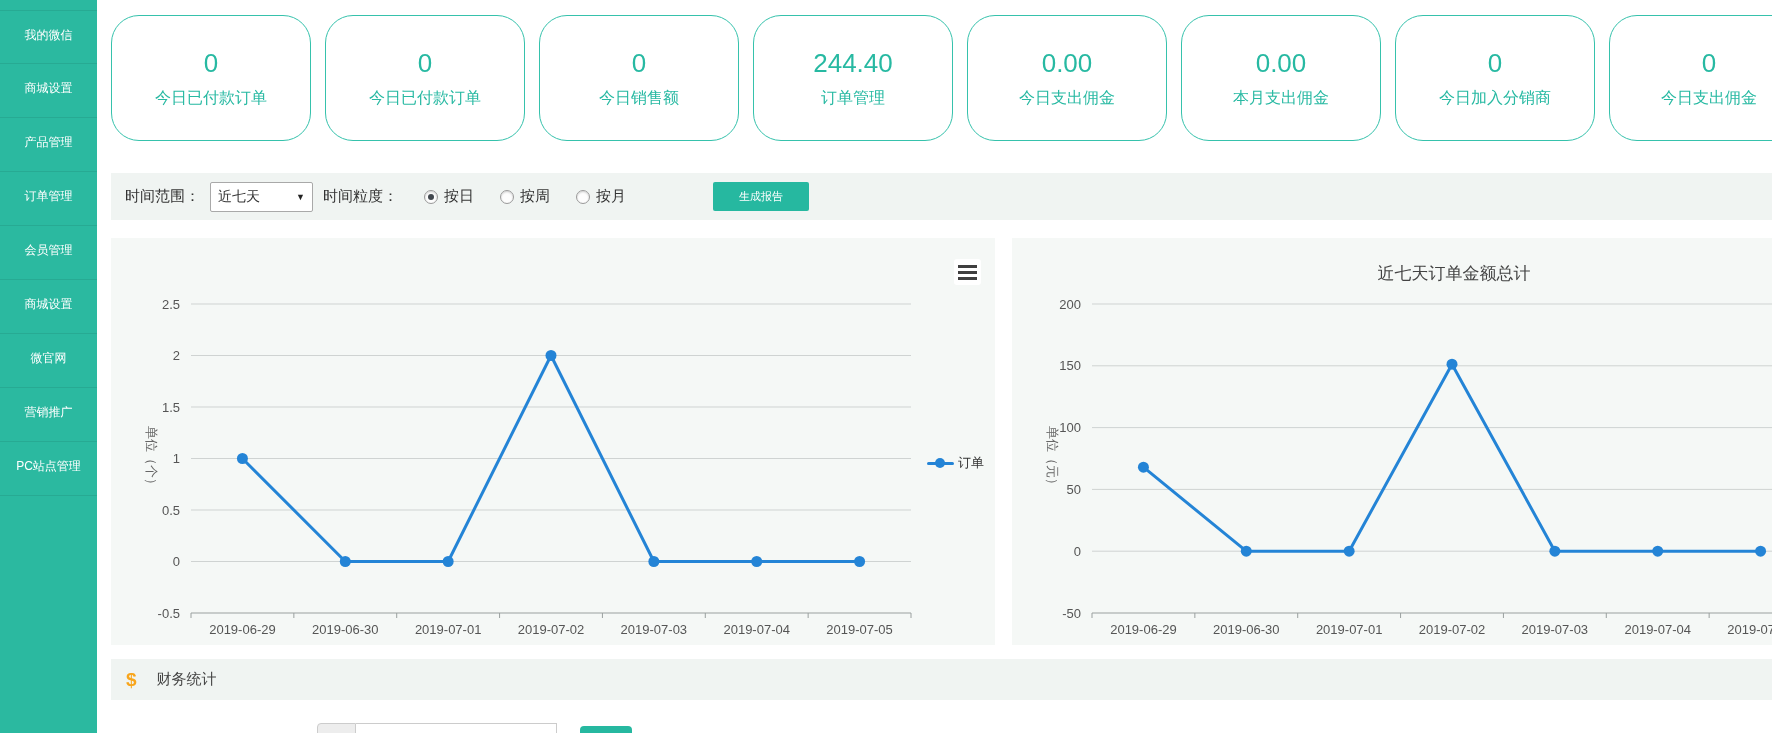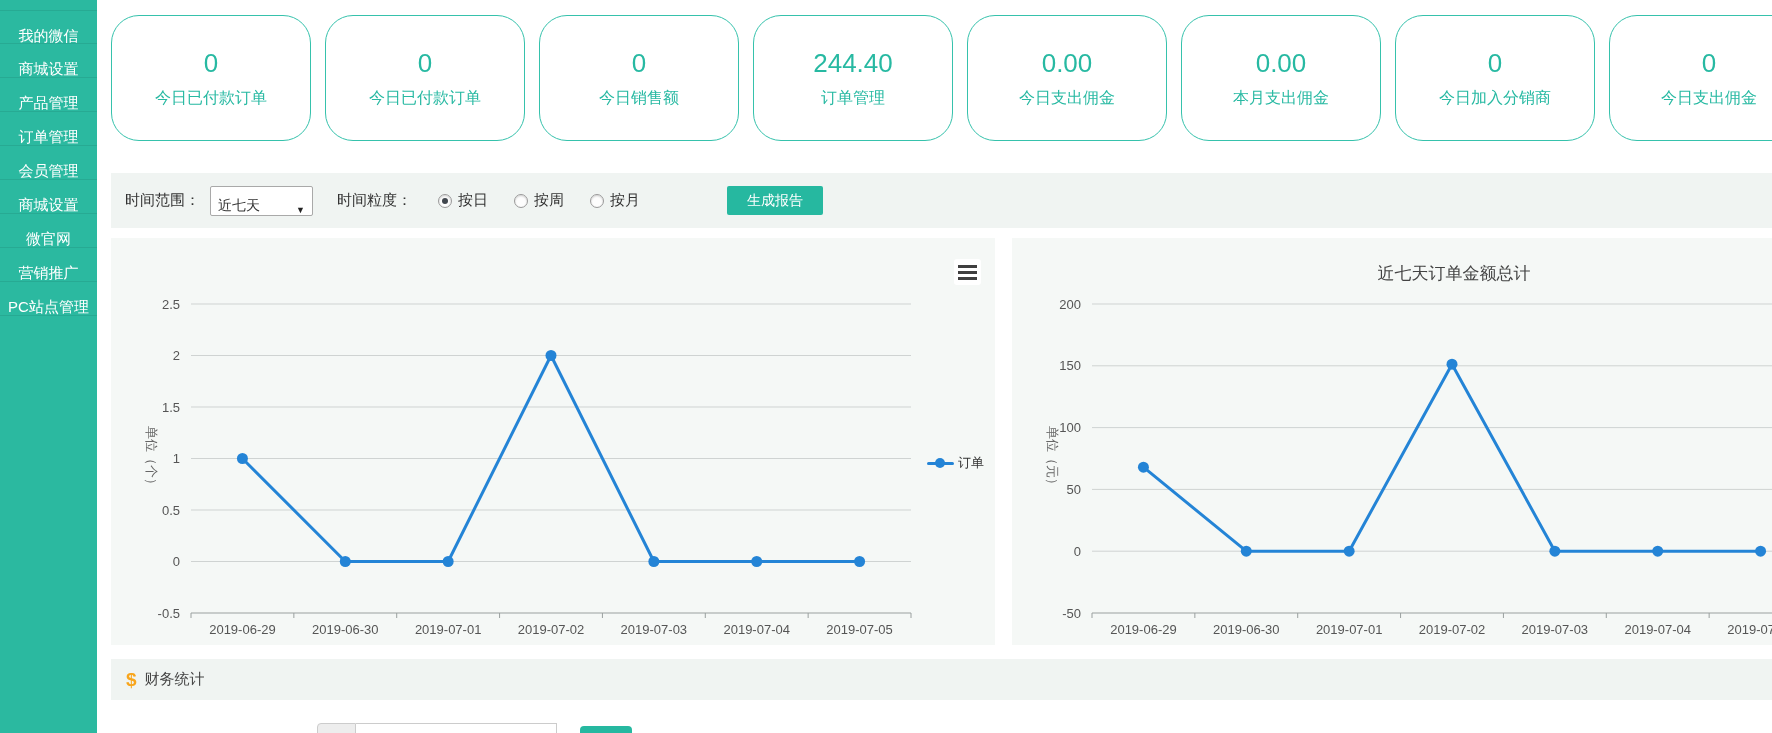--- a/index.html
+++ b/index.html
@@ -1,67 +1,67 @@
 <!DOCTYPE html>
 <html><head>
 <meta charset="utf-8">
 <style>
   *{margin:0;padding:0;box-sizing:border-box}
   html,body{width:1772px;height:733px;overflow:hidden}
   body{position:relative;background:#fff;font-family:"Liberation Sans","DejaVu Sans",sans-serif}
 
   
   .sidebar{position:absolute;left:0;top:0;width:97px;height:733px;background:#2bb9a0;padding-top:10px}
-  .nav-item{height:34px;line-height:49px;text-align:center;color:#fff;font-size:15px;
+  .nav-item{height:54px;line-height:49px;text-align:center;color:#fff;font-size:12px;
             border-bottom:1px solid rgba(0,0,0,.08);cursor:pointer;white-space:nowrap}
   .nav-item:first-child{border-top:1px solid rgba(0,0,0,.08)}
 
   
   .cards{position:absolute;left:111px;top:15px;width:1661px;display:flex;gap:14px}
   .card{flex:0 0 200px;height:126px;background:#fff;border:1px solid #36c2ac;border-radius:28px;
         display:flex;flex-direction:column;align-items:center;justify-content:center;color:#27b9a2}
   .card .num{font-size:26px;line-height:1;margin-bottom:14px}
   .card .lbl{font-size:16px;line-height:1}
 
   
-  .filter{position:absolute;left:111px;top:173px;width:1661px;height:55px;background:#f0f4f2;
+  .filter{position:absolute;left:111px;top:173px;width:1661px;height:47px;background:#f0f4f2;
           display:flex;align-items:center;font-size:15px;color:#333}
   .f-label{margin-left:14px}
   .select{margin-left:10px;width:103px;height:30px;background:#fff;border:1px solid #a9a9a9;border-radius:2px;
-          display:flex;align-items:flex-end;justify-content:space-between;padding:0 7px;font-size:14px;cursor:pointer}
+          display:flex;align-items:center;justify-content:space-between;padding:0 7px;font-size:14px;cursor:pointer}
   .select .arr{font-size:9px;color:#222}
-  .f-label2{margin-left:24px}
+  .f-label2{margin-left:10px}
   .radio{display:flex;align-items:center;margin-left:26px;cursor:pointer}
   .radio:first-of-type{margin-left:12px}
   .rdot{width:14px;height:14px;border-radius:50%;border:1px solid #9a9a9a;background:#fdfdfd;position:relative;
         margin-right:6px;box-shadow:inset 0 1px 2px rgba(0,0,0,.18)}
   .rdot.on::after{content:"";position:absolute;left:3px;top:3px;width:6px;height:6px;border-radius:50%;background:#41474e}
   .gen-btn{margin-left:87px;width:96px;height:29px;background:#26b8a0;color:#fff;border:none;
-           font-size:14px;border-radius:2px;cursor:pointer;font-family:inherit}
+           font-size:11px;border-radius:2px;cursor:pointer;font-family:inherit}
 
   
   .panel{position:absolute;top:238px;width:884px;height:407px;background:#f5f8f6}
   #panel-left{left:111px}
   #panel-right{left:1012px}
   .chart-title{position:absolute;top:24px;left:0;width:884px;text-align:center;font-size:17px;color:#434343}
   .toolbox{position:absolute;top:21px;left:843px;width:27px;height:26px;background:#fff;border-radius:3px;
            display:flex;flex-direction:column;justify-content:center;align-items:center;gap:3px;cursor:pointer}
   .toolbox i{display:block;width:19px;height:3px;background:#3f3f3f}
   .legend{position:absolute;left:816px;top:216px;display:flex;align-items:center;font-size:13px;color:#333;cursor:pointer}
   .lmark{position:relative;width:27px;height:14px;margin-right:4px}
   .lmark::before{content:"";position:absolute;left:0;top:6px;width:27px;height:3px;background:#2484d6;border-radius:2px}
   .lmark::after{content:"";position:absolute;left:8px;top:2px;width:10px;height:10px;border-radius:50%;background:#2484d6}
   svg.chart{position:absolute;left:0;top:0;width:884px;height:407px}
   svg.chart text{font-family:"Liberation Sans","DejaVu Sans",sans-serif}
 
   
   .finance{position:absolute;left:111px;top:659px;width:1661px;height:41px;background:#f0f4f2;
            display:flex;align-items:center}
   .dollar{margin-left:15px;color:#f8a51c;font-weight:bold;font-size:19px;line-height:1}
-  .fin-title{margin-left:8px;font-size:15px;color:#454545}
+  .fin-title{margin-left:20px;font-size:15px;color:#454545}
 
   
   .b-addon{position:absolute;left:317px;top:723px;width:39px;height:30px;background:#ededed;
            border:1px solid #ccc;border-radius:4px 0 0 4px;cursor:pointer}
   .b-input{position:absolute;left:356px;top:723px;width:201px;height:30px;background:#fff;
            border:1px solid #ccc;border-left:none;font-family:inherit;padding:0 6px}
   .b-btn{position:absolute;left:580px;top:726px;width:52px;height:30px;background:#26b8a0;border:none;
          border-radius:4px;cursor:pointer}
 </style>
 </head>

